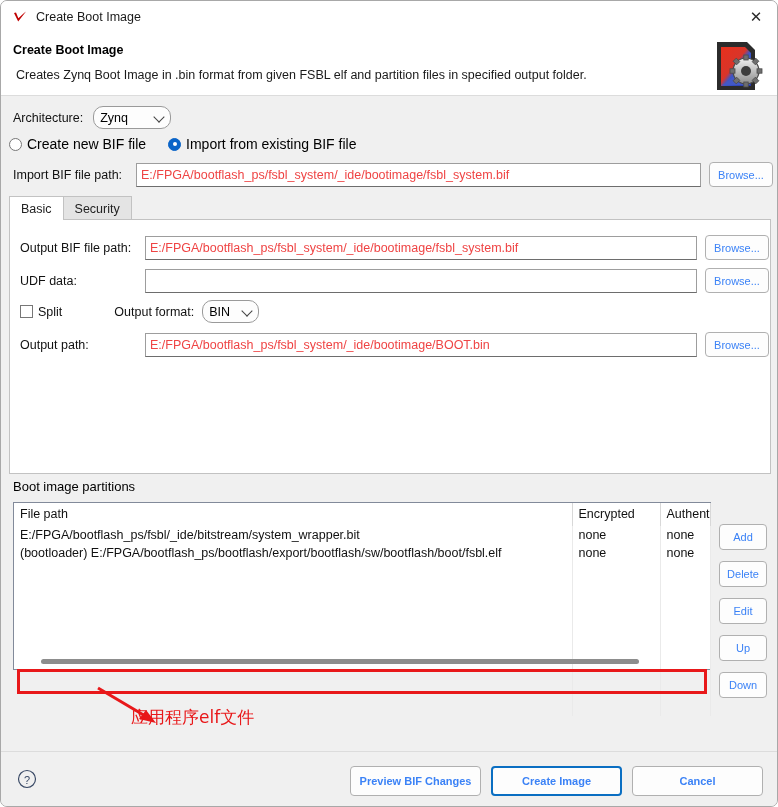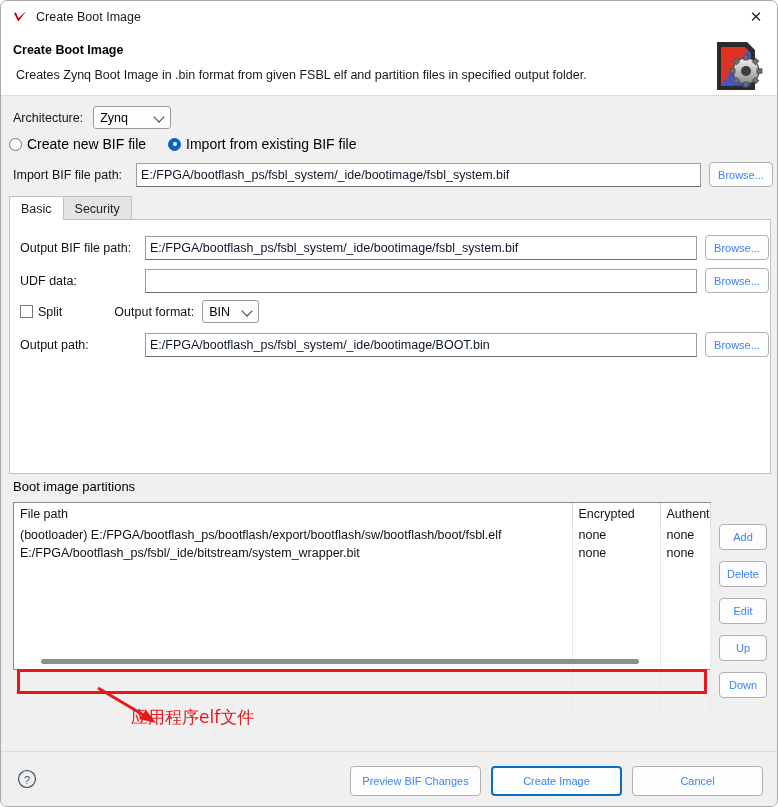--- a/index.html
+++ b/index.html
@@ -71,21 +71,21 @@
   
   .body { position: absolute; left: 0; top: 95px; width: 778px; height: 655px; background: #f0f0f0; }
 
   .row-arch { position: absolute; left: 12px; top: 10px; display: flex; align-items: center; }
   .label { font-size: 12.5px; color: #111; white-space: nowrap; }
 
   .combo {
     position: relative;
     background: #fdfdfd;
     border: 1px solid #9a9a9a;
-    border-radius: 3px;
+    border-radius: 10px;
     height: 23px;
     display: flex; align-items: center;
     padding: 0 6px;
     font-size: 12.5px;
     cursor: pointer;
   }
   .combo .chev {
     position: absolute; right: 7px; top: 50%;
     width: 8px; height: 8px; margin-top: -5px;
     border-right: 1.3px solid #444;
@@ -107,21 +107,21 @@
   .radio-label { font-size: 14px; margin-right: 22px; cursor: pointer; }
 
   .textfield {
     background: #ffffff;
     border: 1px solid #9d9d9d;
     border-bottom-color: #6d6d6d;
     height: 24px;
     display: flex; align-items: center;
     padding: 0 4px;
     font-size: 12.5px;
-    color: #0f172a;
+    color: #ef4444;
     overflow: hidden; white-space: nowrap;
   }
 
   .btn {
     background: #fdfdfd;
     border: 1px solid #b0b0b0;
     border-radius: 4px;
     height: 25px;
     display: flex; align-items: center; justify-content: center;
     font-size: 11px;
@@ -223,21 +223,21 @@
     width: 778px; height: 57px;
     background: #f0f0f0;
     border-top: 1px solid #dcdcdc;
   }
   .help-icon {
     position: absolute; left: 16px; top: 17px;
     width: 20px; height: 20px;
     cursor: pointer;
   }
   .footer-btns { position: absolute; right: 16px; top: 14px; display: flex; }
-  .footer-btns .btn { height: 30px; margin-left: 10px; border-radius: 4px; }
+  .footer-btns .btn { height: 30px; margin-left: 10px; border-radius: 4px; font-weight: bold; }
   .btn-preview { width: 131px; }
   .btn-default {
     width: 131px;
     border: 2px solid #0a6ec2 !important;
     background: #fdfdfd;
   }
   .btn-cancel { width: 131px; }
 </style>
 </head>
 <body>
@@ -360,26 +360,26 @@
       <table class="tbl">
         <thead>
           <tr>
             <th class="c1">File path</th>
             <th class="c2">Encrypted</th>
             <th class="c3">Authentic</th>
           </tr>
         </thead>
         <tbody>
           <tr>
-            <td class="c1">(bootloader) E:/FPGA/bootflash_ps/bootflash/export/bootflash/sw/bootflash/boot/fsbl.elf</td>
+            <td class="c1">E:/FPGA/bootflash_ps/fsbl/_ide/bitstream/system_wrapper.bit</td>
             <td class="c2">none</td>
             <td class="c3">none</td>
           </tr>
           <tr>
-            <td class="c1">E:/FPGA/bootflash_ps/fsbl/_ide/bitstream/system_wrapper.bit</td>
+            <td class="c1">(bootloader) E:/FPGA/bootflash_ps/bootflash/export/bootflash/sw/bootflash/boot/fsbl.elf</td>
             <td class="c2">none</td>
             <td class="c3">none</td>
           </tr>
           <tr class="empty-row">
             <td class="c1"></td>
             <td class="c2"></td>
             <td class="c3"></td>
           </tr>
           <tr class="filler-row">
               <td class="c1"></td>

